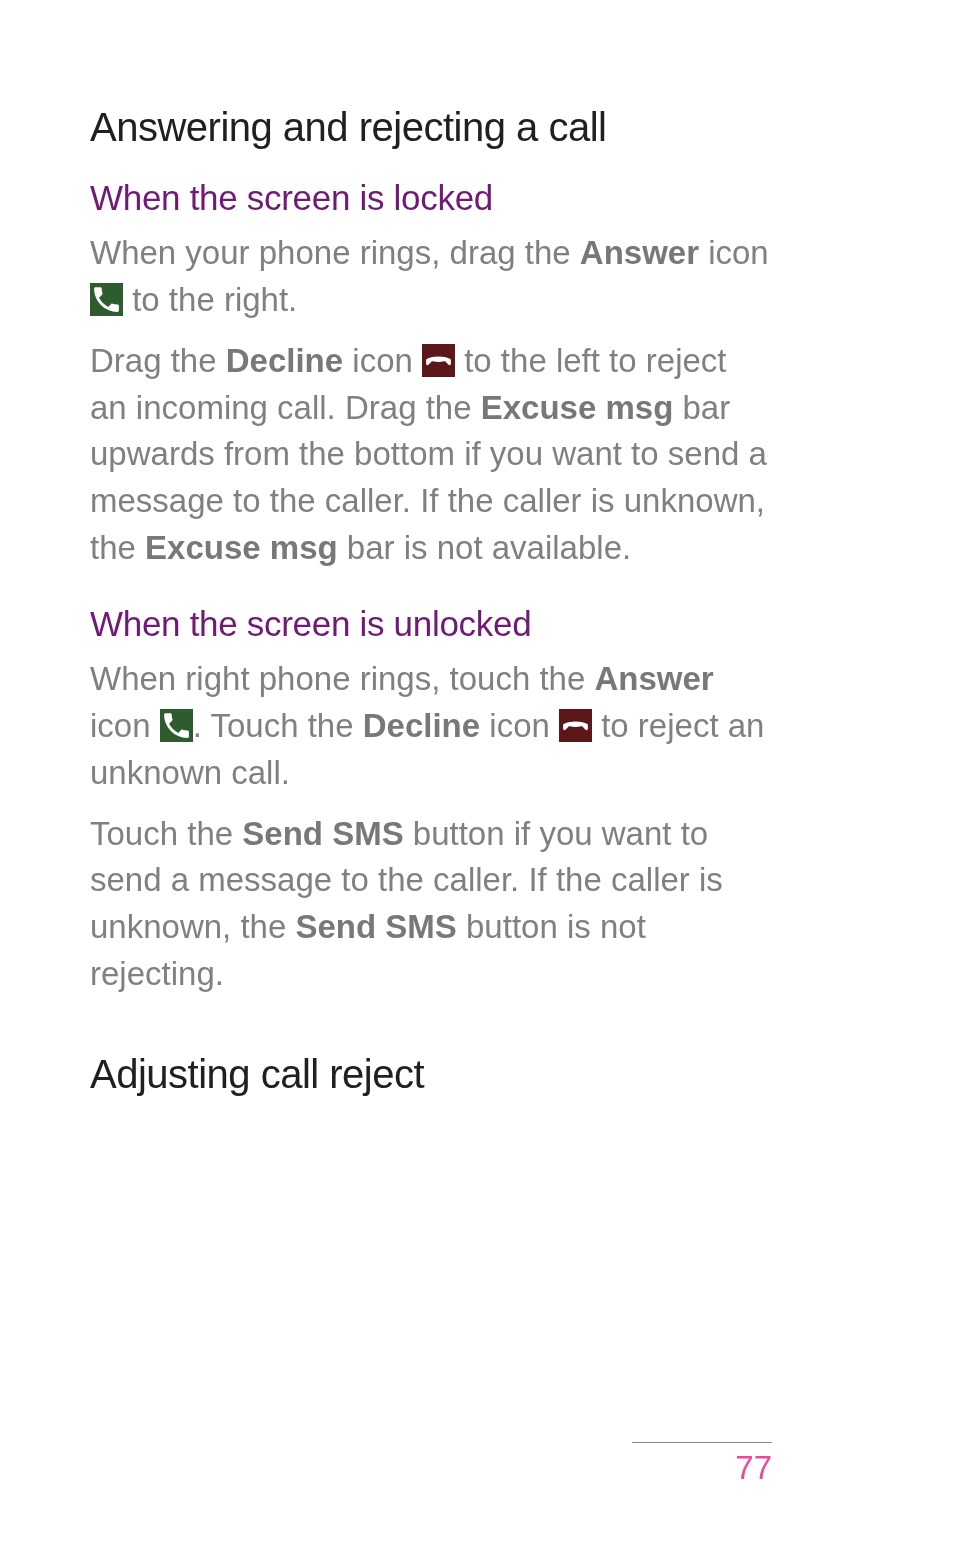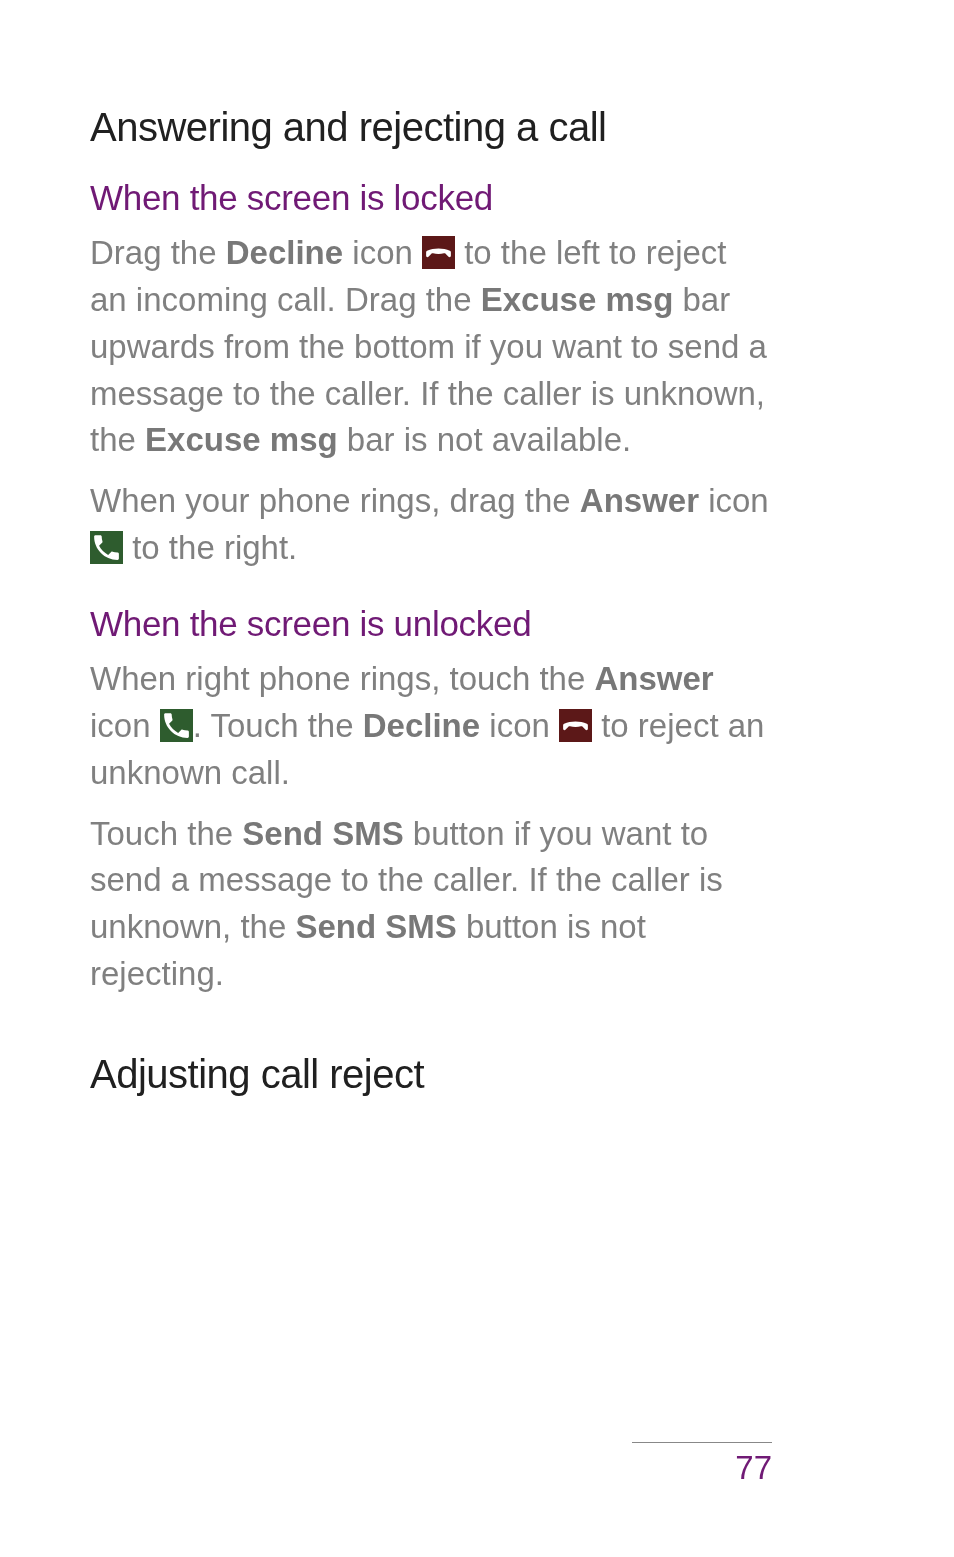--- a/index.html
+++ b/index.html
@@ -61,43 +61,43 @@
     text-align: right;
   }
   .page-number-line {
     border-top: 1px solid #888;
     width: 140px;
     margin-left: auto;
     margin-bottom: 6px;
   }
   .page-number {
     font-size: 33px;
-    color: #701a75;
+    color: #ec4899;
     font-weight: 300;
   }
 </style>
 </head>
 <body>
 
 <div class="page">
 
   <h1 class="h1">Answering and rejecting a call</h1>
 
   <h2 class="h2">When the screen is locked</h2>
 
   <p class="body">
+    <span>When your phone rings, drag the </span><b>Answer</b><span> icon </span><span class="icon-box green"><svg viewBox="0 0 24 24">
+          <path fill="#ffffff" d="M6.6 10.8c1.4 2.8 3.8 5.1 6.6 6.6l2.2-2.2c.3-.3.7-.4 1-.2 1.1.4 2.3.6 3.6.6.6 0 1 .4 1 1v3.4c0 .6-.4 1-1 1C10.6 21 3 13.4 3 4c0-.6.4-1 1-1h3.5c.6 0 1 .4 1 1 0 1.2.2 2.5.6 3.6.1.3 0 .7-.3 1l-2.2 2.2z"></path>
+        </svg></span><span> to the right.</span>
+  </p>
+
+  <p class="body">
     <span>Drag the </span><b>Decline</b><span> icon </span><span class="icon-box red"><svg viewBox="0 0 24 24">
           <path fill="#ffffff" d="M12 9C9 9 6.2 9.6 3.7 10.7c-.4.2-.7.6-.7 1.1v2.6c0 .6.4 1 1 1 .3 0 .5-.1.7-.3l2.3-2.3c.3-.3.7-.4 1-.2 1.3.3 2.6 .4 4 .4s2.7-.1 4-.4c.3-.1.7 0 1 .2l2.3 2.3c.2.2.4.3.7.3.6 0 1-.4 1-1v-2.6c0-.5-.3-.9-.7-1.1C17.8 9.6 15 9 12 9z"></path>
         </svg></span><span> to the left to reject an incoming call. Drag the </span><b>Excuse msg</b><span> bar upwards from the bottom if you want to send a message to the caller. If the caller is unknown, the </span><b>Excuse msg</b><span> bar is not available.</span>
-  </p>
-
-  <p class="body">
-    <span>When your phone rings, drag the </span><b>Answer</b><span> icon </span><span class="icon-box green"><svg viewBox="0 0 24 24">
-          <path fill="#ffffff" d="M6.6 10.8c1.4 2.8 3.8 5.1 6.6 6.6l2.2-2.2c.3-.3.7-.4 1-.2 1.1.4 2.3.6 3.6.6.6 0 1 .4 1 1v3.4c0 .6-.4 1-1 1C10.6 21 3 13.4 3 4c0-.6.4-1 1-1h3.5c.6 0 1 .4 1 1 0 1.2.2 2.5.6 3.6.1.3 0 .7-.3 1l-2.2 2.2z"></path>
-        </svg></span><span> to the right.</span>
   </p>
 
   <div style="height:18px"></div>
 
   <h2 class="h2">When the screen is unlocked</h2>
 
   <p class="body">
     <span>When right phone rings, touch the </span><b>Answer</b><span> icon </span><span class="icon-box green"><svg viewBox="0 0 24 24">
           <path fill="#ffffff" d="M6.6 10.8c1.4 2.8 3.8 5.1 6.6 6.6l2.2-2.2c.3-.3.7-.4 1-.2 1.1.4 2.3.6 3.6.6.6 0 1 .4 1 1v3.4c0 .6-.4 1-1 1C10.6 21 3 13.4 3 4c0-.6.4-1 1-1h3.5c.6 0 1 .4 1 1 0 1.2.2 2.5.6 3.6.1.3 0 .7-.3 1l-2.2 2.2z"></path>
         </svg></span><span>. Touch the </span><b>Decline</b><span> icon </span><span class="icon-box red"><svg viewBox="0 0 24 24">

